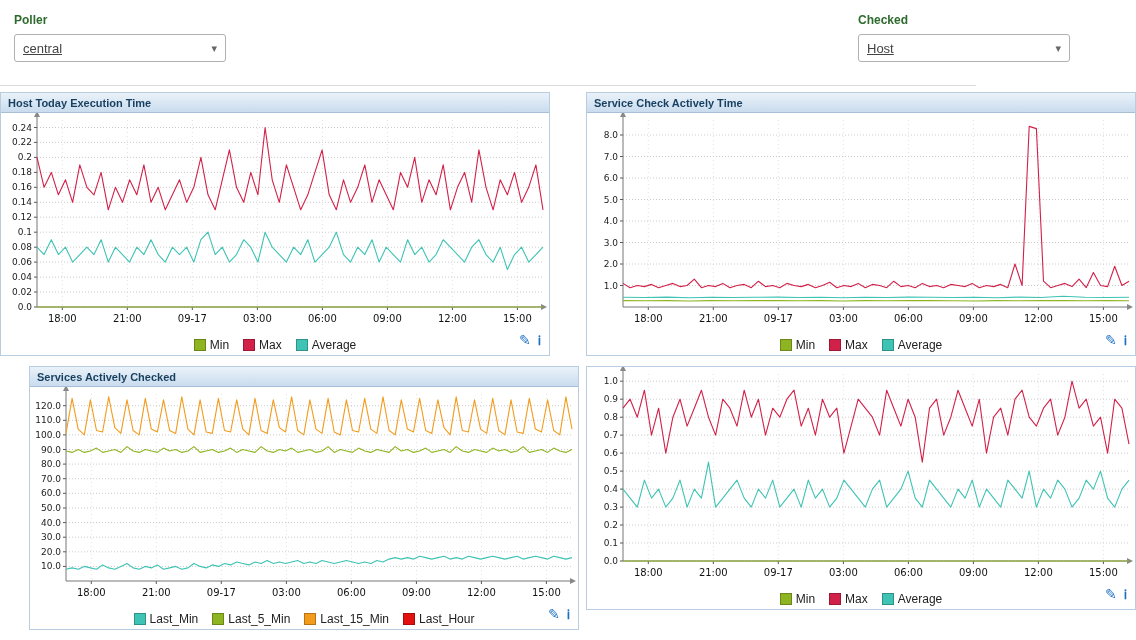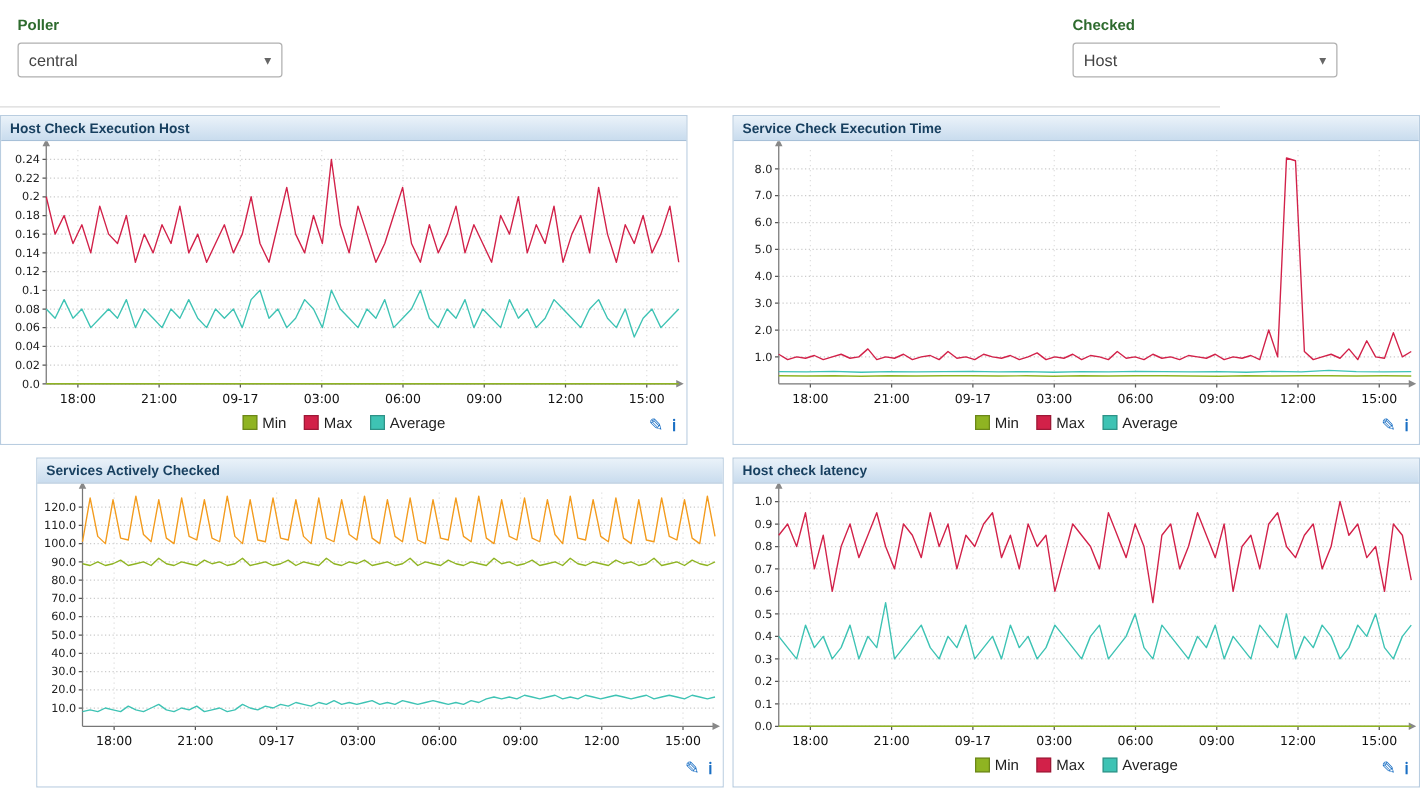--- a/index.html
+++ b/index.html
@@ -4,30 +4,30 @@
 <style>
   * { margin:0; padding:0; box-sizing:border-box; }
   html,body { background:#fff; font-family:"Liberation Sans", sans-serif; }
   #stage { position:relative; width:1136px; height:640px; background:#fff; overflow:hidden; }
 
   
   .topbar { position:absolute; top:0; left:0; width:976px; height:86px; background:#fff; border-bottom:1px solid #dadada; }
   .filter-group { position:absolute; top:13px; width:212px; }
   .filter-label { font-size:12px; font-weight:bold; color:#2e6b2e; margin-bottom:7px; }
   .select { height:28px; border:1px solid #b0b0b0; border-radius:3px; background:#fff; display:flex; align-items:center; padding:0 8px; font-size:13px; color:#444; cursor:pointer; }
-  .select .val { flex:1 1 auto; }
+  .select .val { flex:1 1 auto;text-decoration:underline; }
   .select .caret { color:#666; font-size:11px; }
 
   
   .panel { position:absolute; width:550px; border:1px solid #b9cde0; background:#fff; }
   .panel-header { height:20px; background:linear-gradient(#eaf2f9,#c9dcee); border-bottom:1px solid #a7c0d8; display:flex; align-items:center; padding:0 7px; }
   .panel-title { font-size:11px; font-weight:bold; color:#173f5f; }
   .chart-wrap { height:218px; background:#fff; }
   svg text { font-family:"DejaVu Sans", sans-serif; }
-  .panel-footer { height:24px; display:flex; align-items:flex-start; justify-content:center; position:relative; background:#fff; }
+  .panel-footer { height:24px; display:flex; align-items:flex-end; justify-content:center; position:relative; background:#fff; }
   .legend-item { display:inline-flex; align-items:center; margin:0 7px; font-size:12px; color:#222; cursor:pointer; }
   .swatch { display:inline-block; width:12px; height:12px; margin-right:4px; border:1px solid rgba(0,0,0,0.25); }
   .tools { position:absolute; right:8px; top:2px; display:flex; align-items:center; gap:7px; }
   .tool-edit { color:#1a6fc4; font-size:14px; cursor:pointer; line-height:1; }
   .tool-info { color:#1a6fc4; font-size:13px; font-weight:bold; cursor:pointer; line-height:1; font-family:"Liberation Serif", serif; }
 </style>
 </head>
 <body>
 
 <div id="stage">
@@ -44,21 +44,21 @@
       <div class="filter-label">Checked</div>
       <div class="select">
         <span class="val">Host</span>
         <span class="caret">▾</span>
       </div>
     </div>
   </div>
 
   <div class="panel" style="left:0; top:92px;">
     <div class="panel-header">
-      <span class="panel-title">Host Check Execution Host</span>
+      <span class="panel-title">Host Today Execution Time</span>
     </div>
     <div class="chart-wrap">
       <svg id="svg-chart-0" width="548" height="218">
           <line x1="61.3" y1="7" x2="61.3" y2="194" stroke="#e0e0e0" stroke-dasharray="1,3"></line>
           <line x1="61.3" y1="194" x2="61.3" y2="197" stroke="#555"></line>
           <text x="61.3" y="209" text-anchor="middle" font-size="10" fill="#111">18:00</text>
           <line x1="126.3" y1="7" x2="126.3" y2="194" stroke="#e0e0e0" stroke-dasharray="1,3"></line>
           <line x1="126.3" y1="194" x2="126.3" y2="197" stroke="#555"></line>
           <text x="126.3" y="209" text-anchor="middle" font-size="10" fill="#111">21:00</text>
           <line x1="191.3" y1="7" x2="191.3" y2="194" stroke="#e0e0e0" stroke-dasharray="1,3"></line>
@@ -140,21 +140,21 @@
           </span></div>
       <div class="tools">
         <span class="tool-edit">✎</span>
         <span class="tool-info">ℹ</span>
       </div>
     </div>
   </div>
 
   <div class="panel" style="left:586px; top:92px;">
     <div class="panel-header">
-      <span class="panel-title">Service Check Execution Time</span>
+      <span class="panel-title">Service Check Actively Time</span>
     </div>
     <div class="chart-wrap">
       <svg id="svg-chart-1" width="548" height="218">
           <line x1="61.3" y1="7" x2="61.3" y2="194" stroke="#e0e0e0" stroke-dasharray="1,3"></line>
           <line x1="61.3" y1="194" x2="61.3" y2="197" stroke="#555"></line>
           <text x="61.3" y="209" text-anchor="middle" font-size="10" fill="#111">18:00</text>
           <line x1="126.3" y1="7" x2="126.3" y2="194" stroke="#e0e0e0" stroke-dasharray="1,3"></line>
           <line x1="126.3" y1="194" x2="126.3" y2="197" stroke="#555"></line>
           <text x="126.3" y="209" text-anchor="middle" font-size="10" fill="#111">21:00</text>
           <line x1="191.3" y1="7" x2="191.3" y2="194" stroke="#e0e0e0" stroke-dasharray="1,3"></line>
@@ -295,31 +295,41 @@
           <line x1="36" y1="3" x2="36" y2="194" stroke="#777"></line>
           <line x1="36" y1="194" x2="542" y2="194" stroke="#777"></line>
           <polygon points="33,4 39,4 36,-2" fill="#888"></polygon>
           <polygon points="540,191 540,197 546,194" fill="#888"></polygon>
           <polyline points="36.0,182.3 42.1,180.9 48.2,182.3 54.3,179.4 60.4,180.9 66.5,182.3 72.6,177.9 78.7,180.9 84.8,182.3 90.9,179.4 97.0,176.5 103.1,180.9 109.2,182.3 115.3,179.4 121.3,180.9 127.4,177.9 133.5,182.3 139.6,180.9 145.7,179.4 151.8,182.3 157.9,180.9 164.0,176.5 170.1,179.4 176.2,180.9 182.3,177.9 188.4,179.4 194.5,176.5 200.6,177.9 206.7,175.0 212.8,176.5 218.9,177.9 225.0,175.0 231.1,176.5 237.2,173.5 243.3,176.5 249.4,175.0 255.5,176.5 261.6,175.0 267.7,173.5 273.8,176.5 279.9,175.0 286.0,176.5 292.0,173.5 298.1,175.0 304.2,176.5 310.3,175.0 316.4,173.5 322.5,175.0 328.6,176.5 334.7,175.0 340.8,176.5 346.9,173.5 353.0,175.0 359.1,172.1 365.2,170.6 371.3,172.1 377.4,170.6 383.5,172.1 389.6,169.2 395.7,170.6 401.8,172.1 407.9,170.6 414.0,169.2 420.1,172.1 426.2,170.6 432.3,172.1 438.4,169.2 444.5,170.6 450.6,172.1 456.7,170.6 462.7,169.2 468.8,170.6 474.9,172.1 481.0,170.6 487.1,169.2 493.2,172.1 499.3,170.6 505.4,169.2 511.5,170.6 517.6,172.1 523.7,169.2 529.8,170.6 535.9,172.1 542.0,170.6" fill="none" stroke="#3ec3b4" stroke-width="1.1" stroke-linejoin="round"></polyline>
           <polyline points="36.0,64.0 42.1,65.4 48.2,62.5 54.3,65.4 60.4,64.0 66.5,61.1 72.6,65.4 78.7,64.0 84.8,62.5 90.9,65.4 97.0,59.6 103.1,64.0 109.2,65.4 115.3,62.5 121.3,64.0 127.4,65.4 133.5,61.1 139.6,64.0 145.7,62.5 151.8,65.4 157.9,64.0 164.0,59.6 170.1,65.4 176.2,64.0 182.3,62.5 188.4,65.4 194.5,64.0 200.6,61.1 206.7,65.4 212.8,62.5 218.9,64.0 225.0,65.4 231.1,59.6 237.2,64.0 243.3,65.4 249.4,62.5 255.5,64.0 261.6,61.1 267.7,65.4 273.8,64.0 279.9,62.5 286.0,65.4 292.0,64.0 298.1,59.6 304.2,65.4 310.3,62.5 316.4,64.0 322.5,65.4 328.6,61.1 334.7,64.0 340.8,65.4 346.9,62.5 353.0,64.0 359.1,65.4 365.2,59.6 371.3,64.0 377.4,62.5 383.5,65.4 389.6,64.0 395.7,61.1 401.8,65.4 407.9,64.0 414.0,62.5 420.1,65.4 426.2,59.6 432.3,64.0 438.4,65.4 444.5,62.5 450.6,64.0 456.7,65.4 462.7,61.1 468.8,64.0 474.9,62.5 481.0,65.4 487.1,64.0 493.2,59.6 499.3,65.4 505.4,64.0 511.5,62.5 517.6,65.4 523.7,61.1 529.8,64.0 535.9,65.4 542.0,62.5" fill="none" stroke="#8fb422" stroke-width="1.1" stroke-linejoin="round"></polyline>
           <polyline points="36.0,46.4 42.1,11.4 48.2,42.1 54.3,47.9 60.4,12.8 66.5,43.5 72.6,45.0 78.7,9.9 84.8,40.6 90.9,46.4 97.0,12.8 103.1,43.5 109.2,47.9 115.3,11.4 121.3,42.1 127.4,45.0 133.5,12.8 139.6,43.5 145.7,46.4 151.8,9.9 157.9,42.1 164.0,47.9 170.1,12.8 176.2,45.0 182.3,46.4 188.4,11.4 194.5,43.5 200.6,45.0 206.7,12.8 212.8,42.1 218.9,47.9 225.0,11.4 231.1,43.5 237.2,46.4 243.3,12.8 249.4,40.6 255.5,45.0 261.6,9.9 267.7,43.5 273.8,47.9 279.9,12.8 286.0,42.1 292.0,46.4 298.1,11.4 304.2,45.0 310.3,47.9 316.4,12.8 322.5,43.5 328.6,45.0 334.7,11.4 340.8,42.1 346.9,46.4 353.0,9.9 359.1,43.5 365.2,47.9 371.3,12.8 377.4,42.1 383.5,45.0 389.6,11.4 395.7,43.5 401.8,46.4 407.9,12.8 414.0,40.6 420.1,47.9 426.2,9.9 432.3,43.5 438.4,45.0 444.5,12.8 450.6,42.1 456.7,46.4 462.7,11.4 468.8,43.5 474.9,47.9 481.0,12.8 487.1,45.0 493.2,46.4 499.3,11.4 505.4,42.1 511.5,45.0 517.6,12.8 523.7,43.5 529.8,47.9 535.9,9.9 542.0,42.1" fill="none" stroke="#f39b1d" stroke-width="1.1" stroke-linejoin="round"></polyline>
         </svg>
     </div>
     <div class="panel-footer">
+      <div class="legend"><span class="legend-item">
+            <span class="swatch" style="background: rgb(62, 195, 180);"></span>
+            <span>Last_Min</span>
+          </span><span class="legend-item">
+            <span class="swatch" style="background: rgb(143, 180, 34);"></span>
+            <span>Last_5_Min</span>
+          </span><span class="legend-item">
+            <span class="swatch" style="background: rgb(243, 155, 29);"></span>
+            <span>Last_15_Min</span>
+          </span><span class="legend-item">
+            <span class="swatch" style="background: rgb(227, 16, 16);"></span>
+            <span>Last_Hour</span>
+          </span></div>
       <div class="tools">
         <span class="tool-edit">✎</span>
         <span class="tool-info">ℹ</span>
       </div>
     </div>
   </div>
 
   <div class="panel" style="left:586px; top:366px;">
-    <div class="panel-header">
-      <span class="panel-title">Host check latency</span>
-    </div>
     <div class="chart-wrap">
       <svg id="svg-chart-3" width="548" height="218">
           <line x1="61.3" y1="7" x2="61.3" y2="194" stroke="#e0e0e0" stroke-dasharray="1,3"></line>
           <line x1="61.3" y1="194" x2="61.3" y2="197" stroke="#555"></line>
           <text x="61.3" y="209" text-anchor="middle" font-size="10" fill="#111">18:00</text>
           <line x1="126.3" y1="7" x2="126.3" y2="194" stroke="#e0e0e0" stroke-dasharray="1,3"></line>
           <line x1="126.3" y1="194" x2="126.3" y2="197" stroke="#555"></line>
           <text x="126.3" y="209" text-anchor="middle" font-size="10" fill="#111">21:00</text>
           <line x1="191.3" y1="7" x2="191.3" y2="194" stroke="#e0e0e0" stroke-dasharray="1,3"></line>
           <line x1="191.3" y1="194" x2="191.3" y2="197" stroke="#555"></line>

